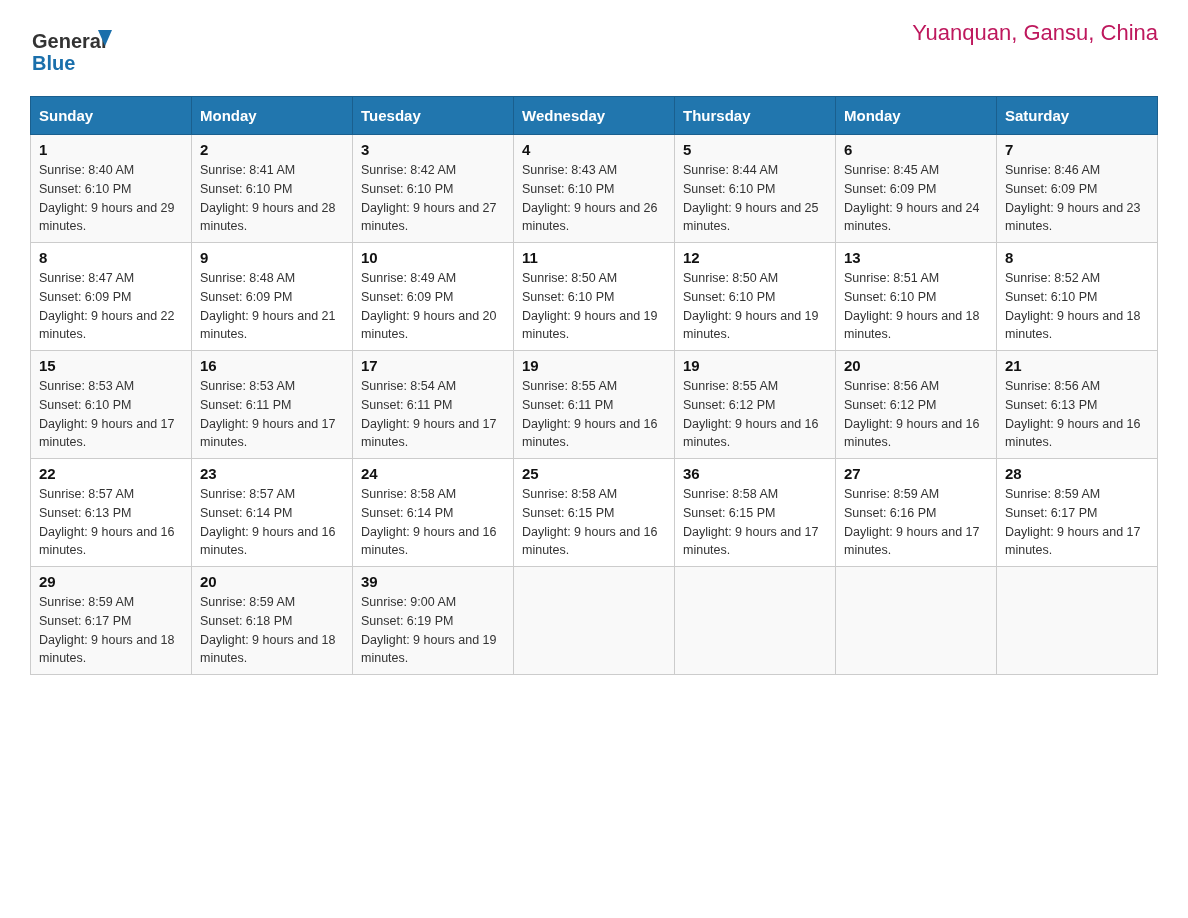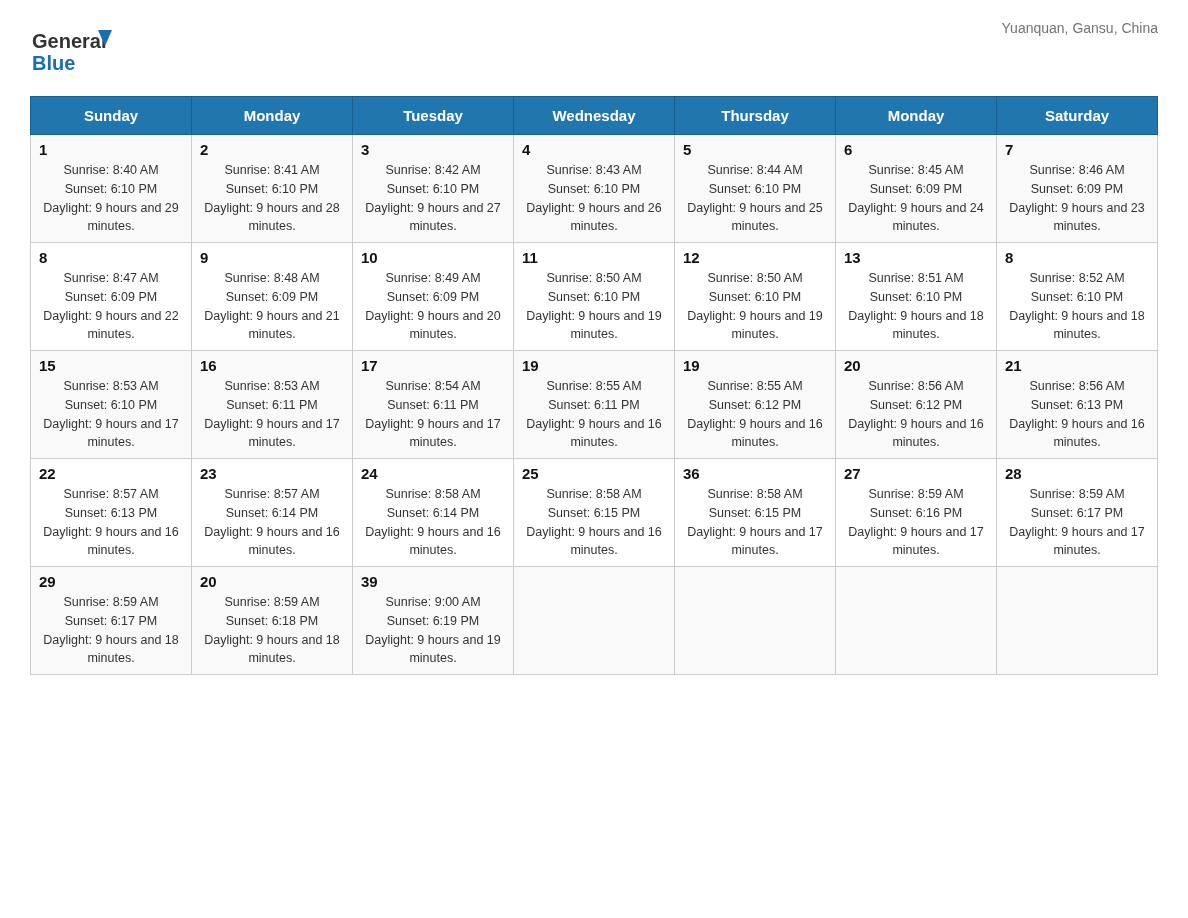--- a/index.html
+++ b/index.html
@@ -23,35 +23,35 @@
     }
     .title-block {
       text-align: right;
     }
     .month-title {
       font-size: 48px;
       font-weight: normal;
       color: #222;
     }
     .location-title {
-      font-size: 14px;
-      color: #737373;
+      font-size: 22px;
+      color: #be185d;
     }
     table {
       width: 100%;
       border-collapse: collapse;
       table-layout: fixed;
     }
     thead tr th {
       background-color: #2176ae;
       color: #fff;
       font-size: 15px;
       font-weight: bold;
       padding: 10px 8px;
-      text-align: center;
+      text-align: left;
       border: 1px solid #1a5f8e;
       margin-left: 48px;
     }
     tbody tr td {
       vertical-align: top;
       padding: 6px 8px;
       border: 1px solid #ccc;
       font-size: 13px;
       color: #333;
       background: #fff;
@@ -63,21 +63,20 @@
     .day-num {
       font-size: 15px;
       font-weight: bold;
       margin-bottom: 3px;
       color: #111;
     }
     .day-info {
       font-size: 12.5px;
       line-height: 1.5;
       color: #333;
-      text-align: center;
     }
     .empty-cell {
       background: #fff !important;
     }
     tbody tr:nth-child(odd) td.empty-cell {
       background: #f9f9f9 !important;
     }
   </style>
 </head>
 <body>

